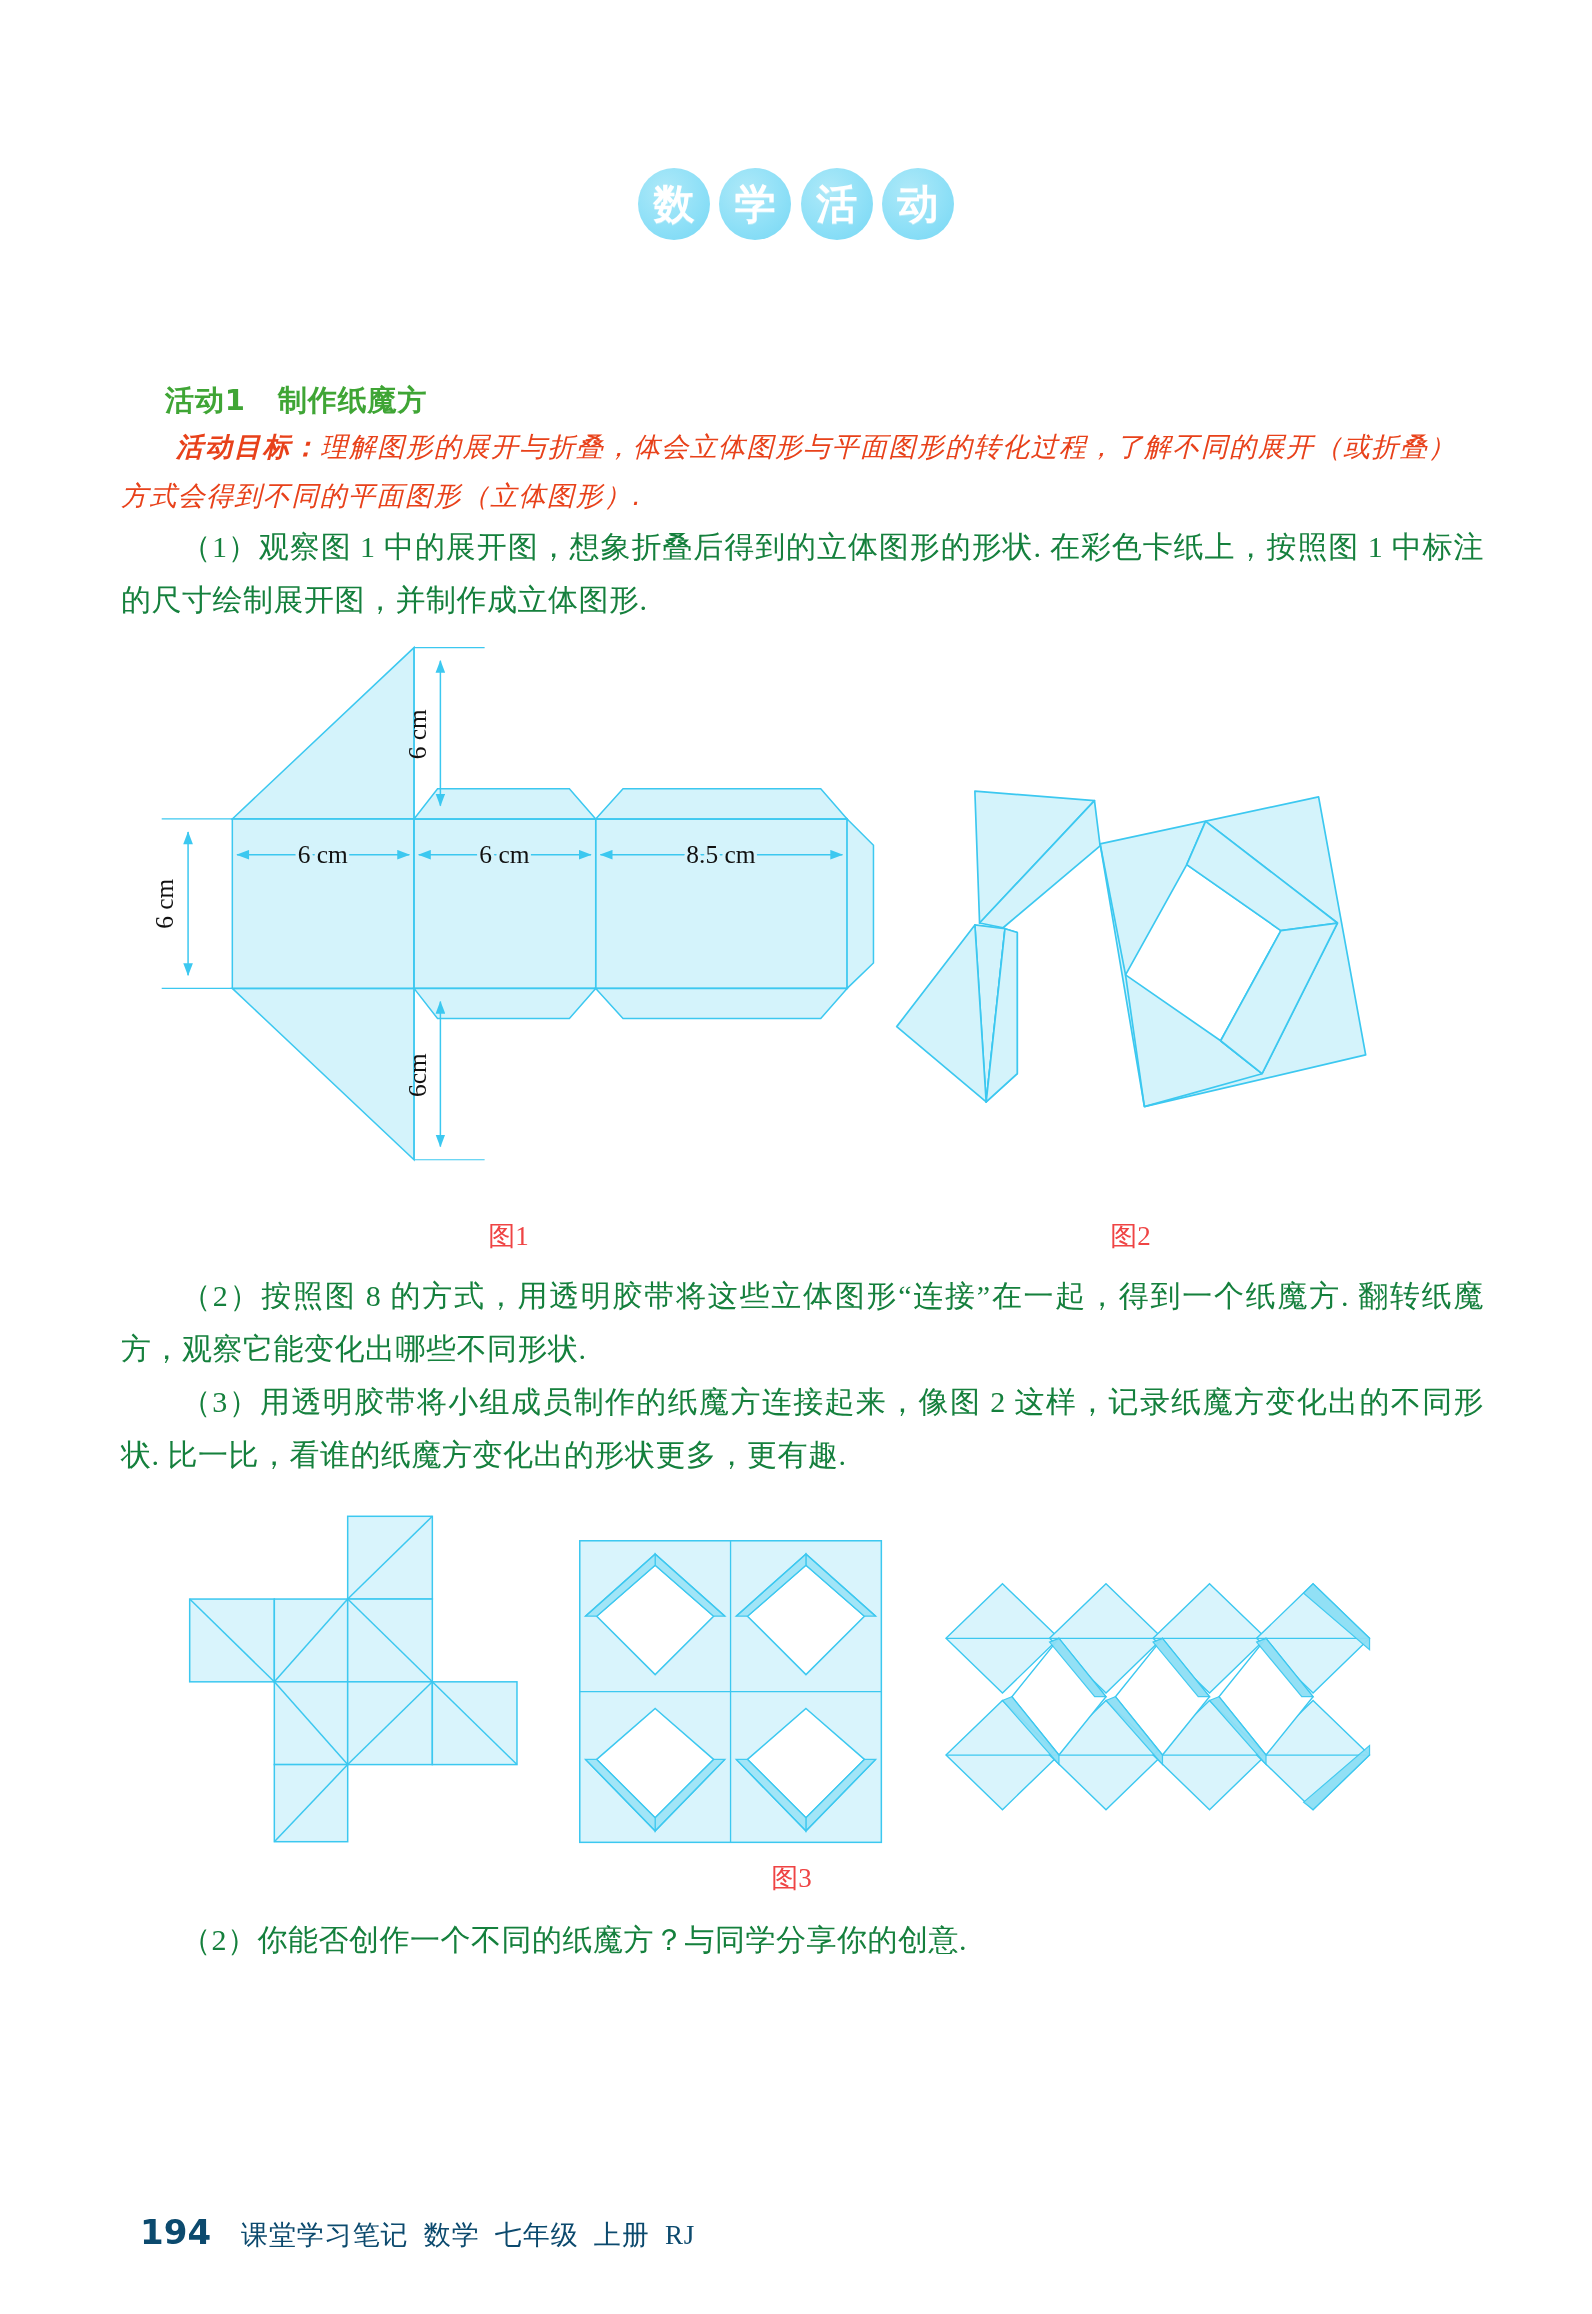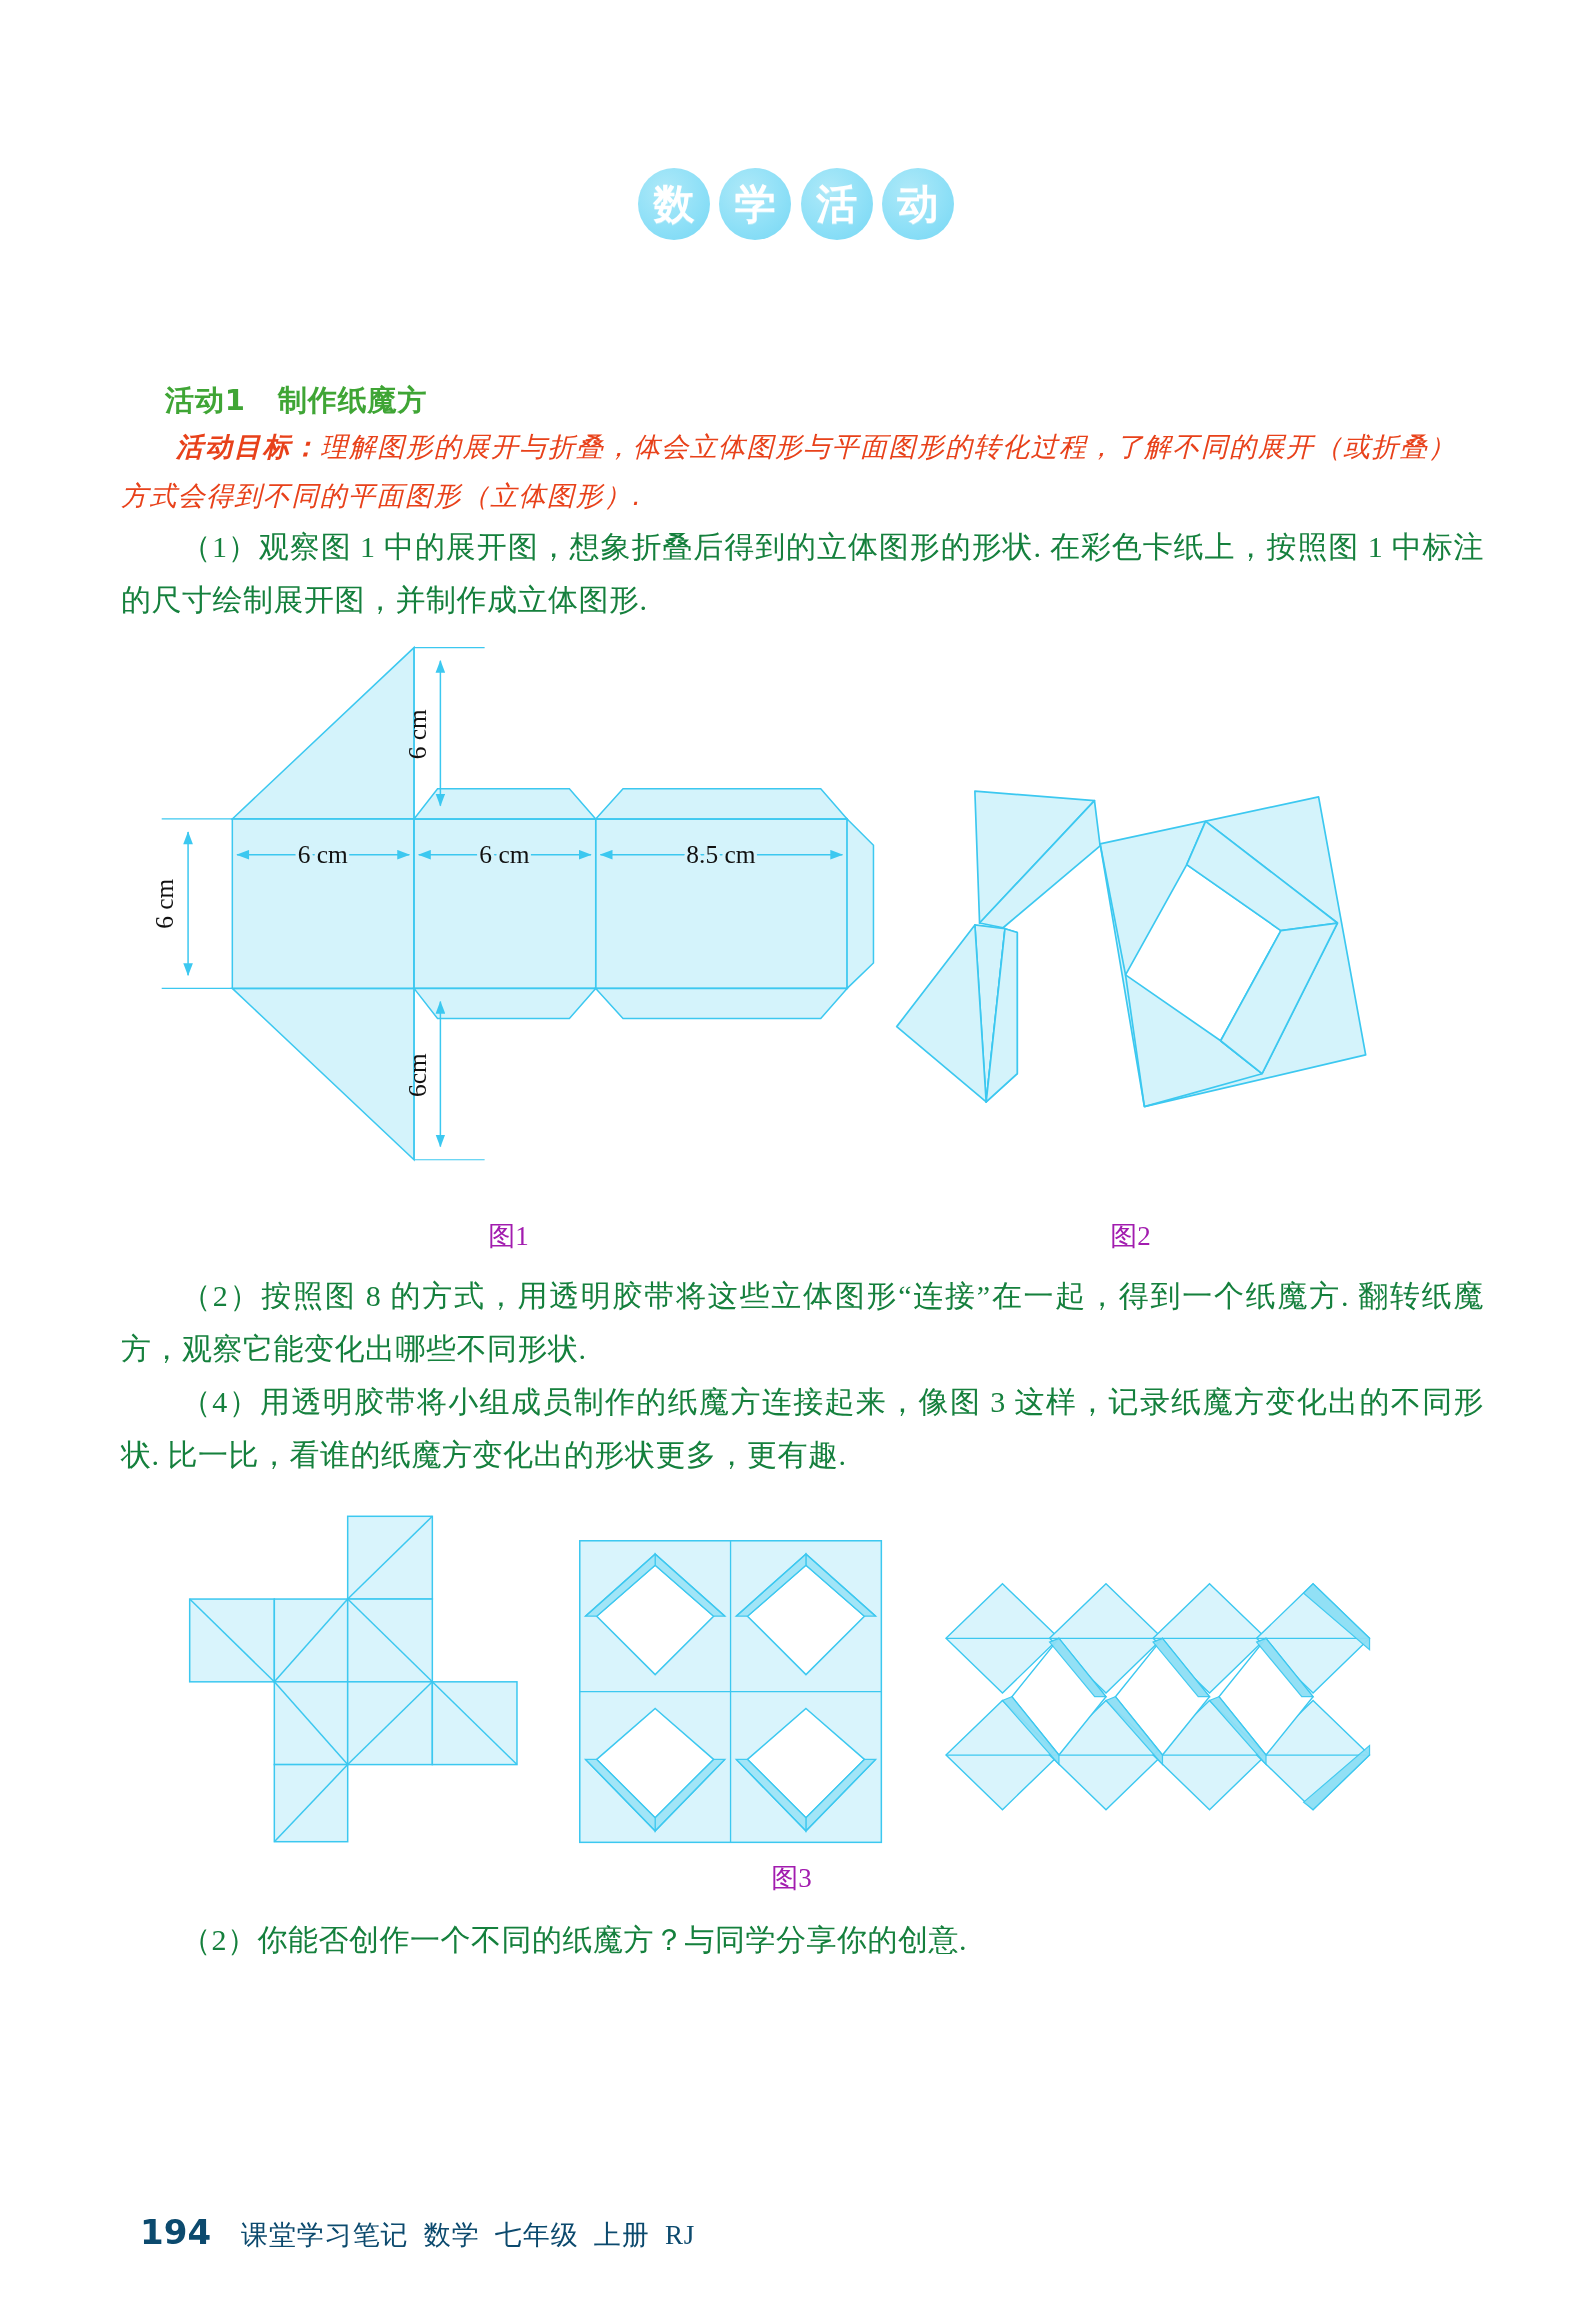--- a/index.html
+++ b/index.html
@@ -86,21 +86,21 @@
     text-indent: 60px;
     letter-spacing: 0.5px;
     text-align: justify;
   }
 
   
   .cap {
     position: absolute;
     font-family: "Liberation Serif", "DejaVu Serif", serif;
     font-size: 27px;
-    color: #a21caf;
+    color: #ef4444;
     text-align: center;
   }
 
   
   .fig { position: absolute; }
 
   
   .footer {
     position: absolute;
     left: 121px;
@@ -246,21 +246,21 @@
         <path d="M366,315 L430,198 L490,190 L410,350 Z"></path>
       </g>
     </svg>
   </div>
 
   <div class="cap" style="left:433px; top:1218px; width:151px;">图1</div>
   <div class="cap" style="left:1055px; top:1218px; width:151px;">图2</div>
 
   <div class="para" style="top:1269px;">（2）按照图 8 的方式，用透明胶带将这些立体图形“连接”在一起，得到一个纸魔方. 翻转纸魔方，观察它能变化出哪些不同形状.</div>
 
-  <div class="para" style="top:1375px;">（4）用透明胶带将小组成员制作的纸魔方连接起来，像图 3 这样，记录纸魔方变化出的不同形状. 比一比，看谁的纸魔方变化出的形状更多，更有趣.</div>
+  <div class="para" style="top:1375px;">（3）用透明胶带将小组成员制作的纸魔方连接起来，像图 2 这样，记录纸魔方变化出的不同形状. 比一比，看谁的纸魔方变化出的形状更多，更有趣.</div>
 
   <div class="fig" style="left:169px; top:1514px;">
     <svg width="395" height="330" viewBox="0 0 420 350" xmlns="http://www.w3.org/2000/svg">
       <g fill="#d9f4fc" stroke="#3cc8f0" stroke-width="1.6">
         <rect x="190" y="2" width="90" height="88"></rect>
         <rect x="22" y="90" width="90" height="88"></rect>
         <rect x="112" y="90" width="78" height="88"></rect>
         <rect x="190" y="90" width="90" height="88"></rect>
         <rect x="112" y="178" width="78" height="88"></rect>
         <rect x="190" y="178" width="90" height="88"></rect>

